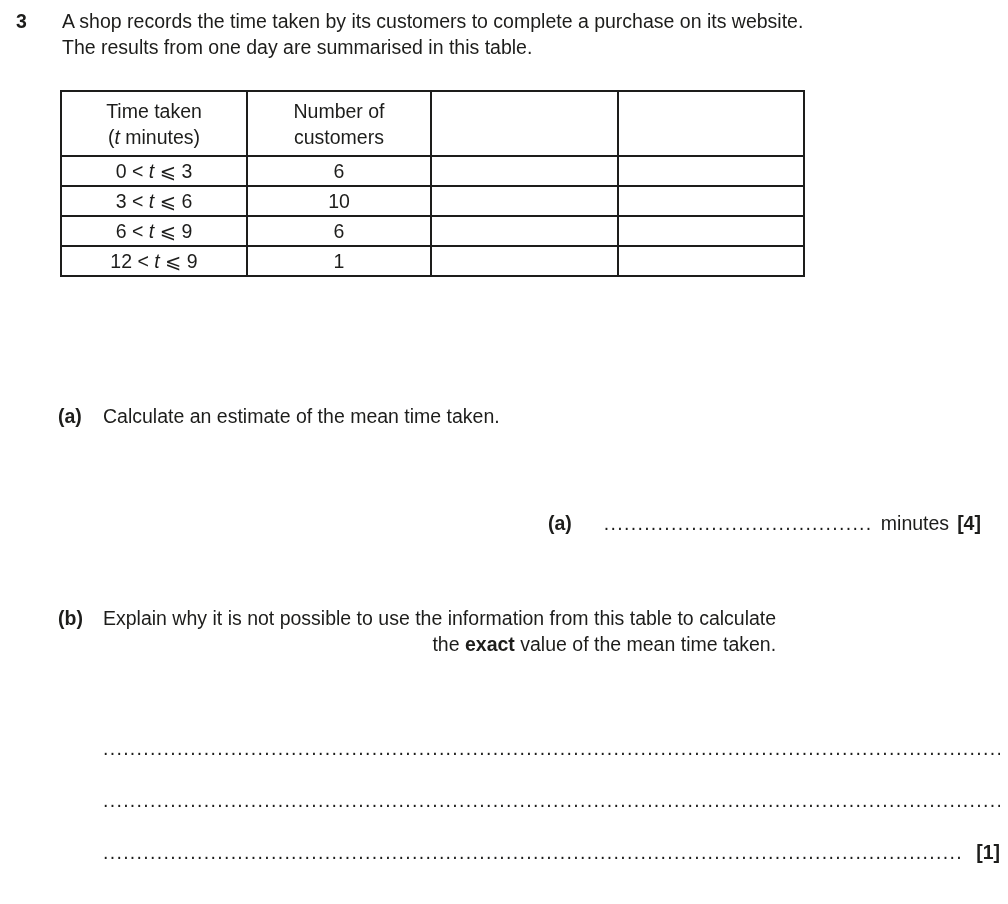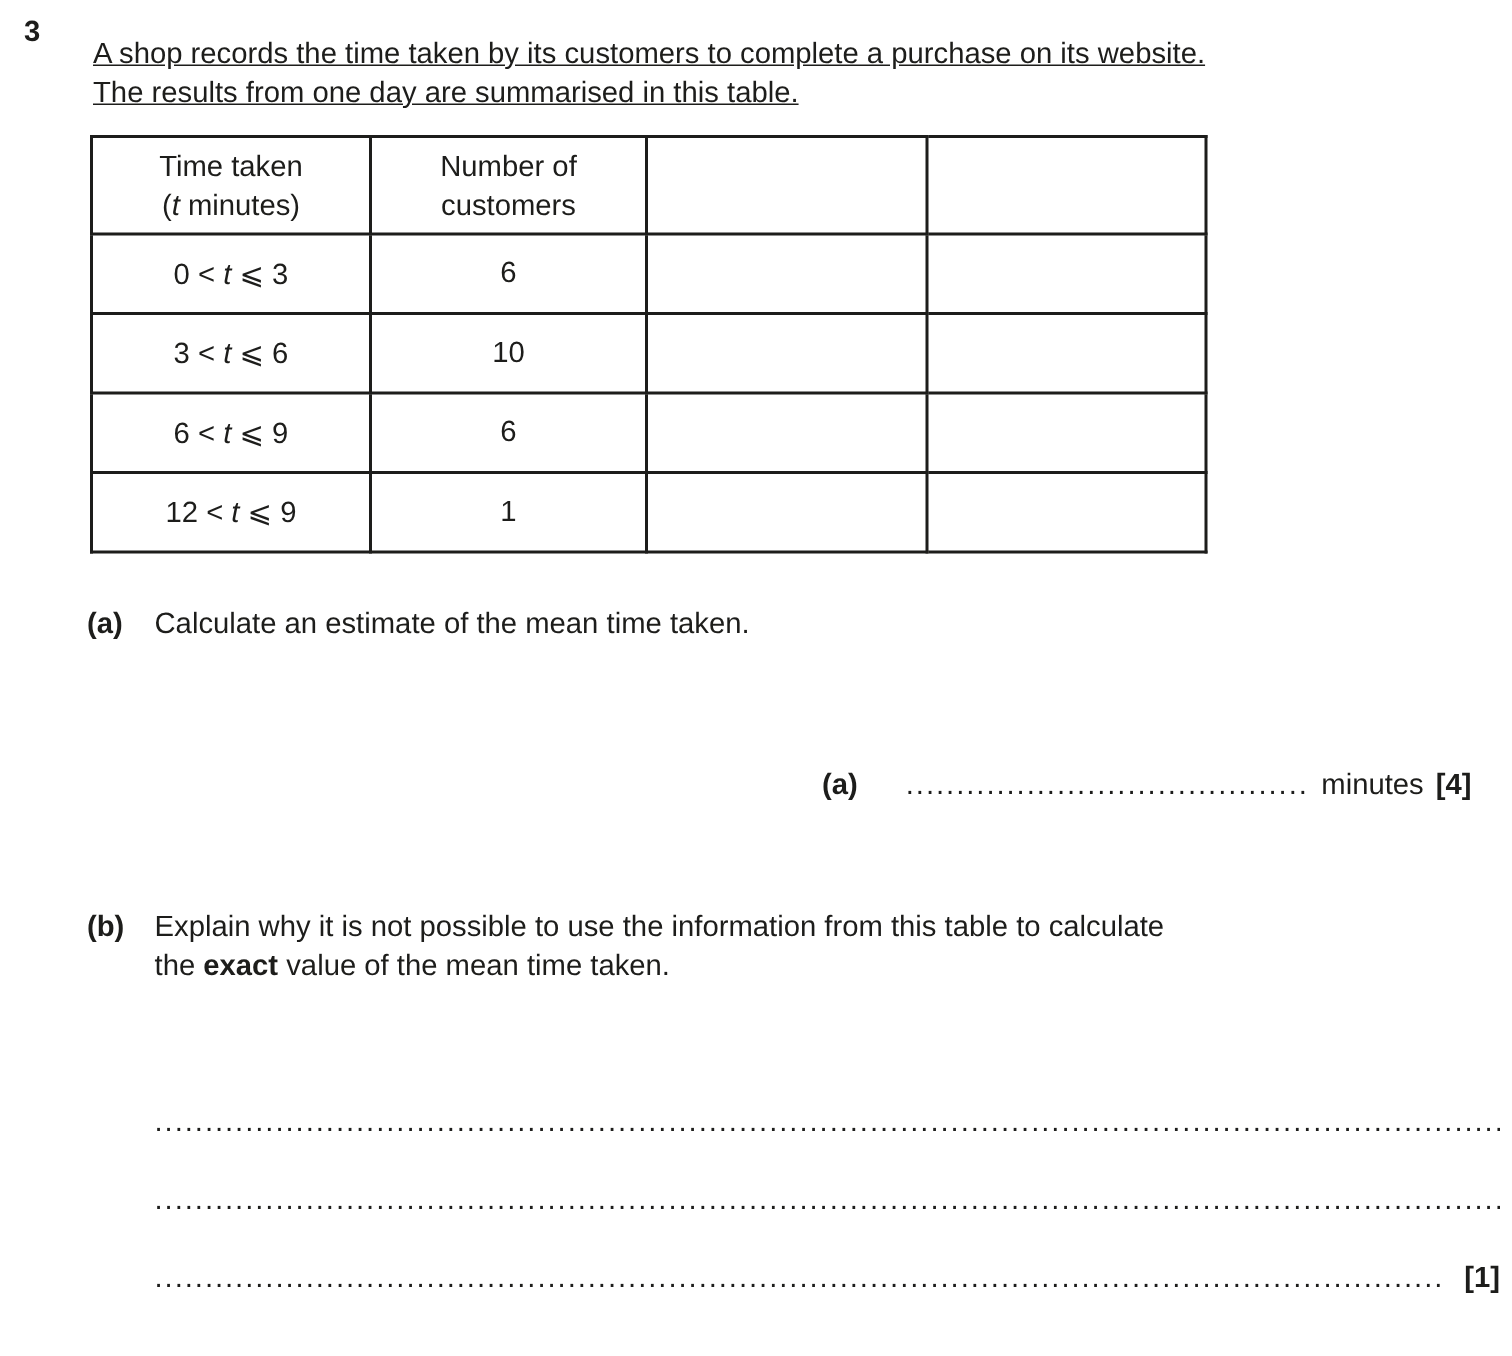--- a/index.html
+++ b/index.html
@@ -7,39 +7,39 @@
   .page {
     position:relative;
     width:1008px; height:904px;
     background:#ffffff;
     font-family:"Liberation Sans","DejaVu Sans",sans-serif;
     font-size:19.5px;
     color:#1d1d1b;
     overflow:hidden;
   }
   .qnum { position:absolute; left:16px; top:8px; font-weight:bold; line-height:26px; }
-  .intro { position:absolute; left:62px; top:23px; line-height:26px;text-decoration:underline; }
+  .intro { position:absolute; left:62px; top:8px; line-height:26px; }
   .intro .line { display:block; }
 
   table.freq-table { position:absolute; left:60px; top:90px; border-collapse:collapse; table-layout:fixed; }
   .freq-table th, .freq-table td {
     border:2px solid #1d1d1b;
     text-align:center; vertical-align:middle;
     font-weight:normal; padding:0;
   }
   .col1{width:186px}.col2{width:184px}.col3{width:187px}.col4{width:186px}
   .freq-table thead tr { height:65px; }
-  .freq-table tbody tr { height:53px; }
+  .freq-table tbody tr { height:30px; }
   .hline { display:block; line-height:26px; }
   .var { font-style:italic; }
 
   .part { position:absolute; display:flex; align-items:flex-start; }
   .part-label { font-weight:bold; width:31px; flex:none; line-height:26px; }
   .part-text { line-height:26px; margin-left:14px; }
-  .part-text .line { display:block; }
+  .part-text .line { display:block;text-align:right; }
   .part-a { left:58px; top:403px; }
   .part-b { left:58px; top:605px; }
   .bold { font-weight:bold; }
 
   .ans-a { position:absolute; left:548px; top:510px; display:flex; align-items:flex-end; line-height:26px; }
   .ans-a .lbl { font-weight:bold; margin-right:32px; }
   .dots { letter-spacing:1.3px; white-space:nowrap; overflow:hidden; }
   .ans-a .dots { width:267px; }
   .ans-a .unit { margin-left:10px; }
   .marks { font-weight:bold; letter-spacing:normal; }

